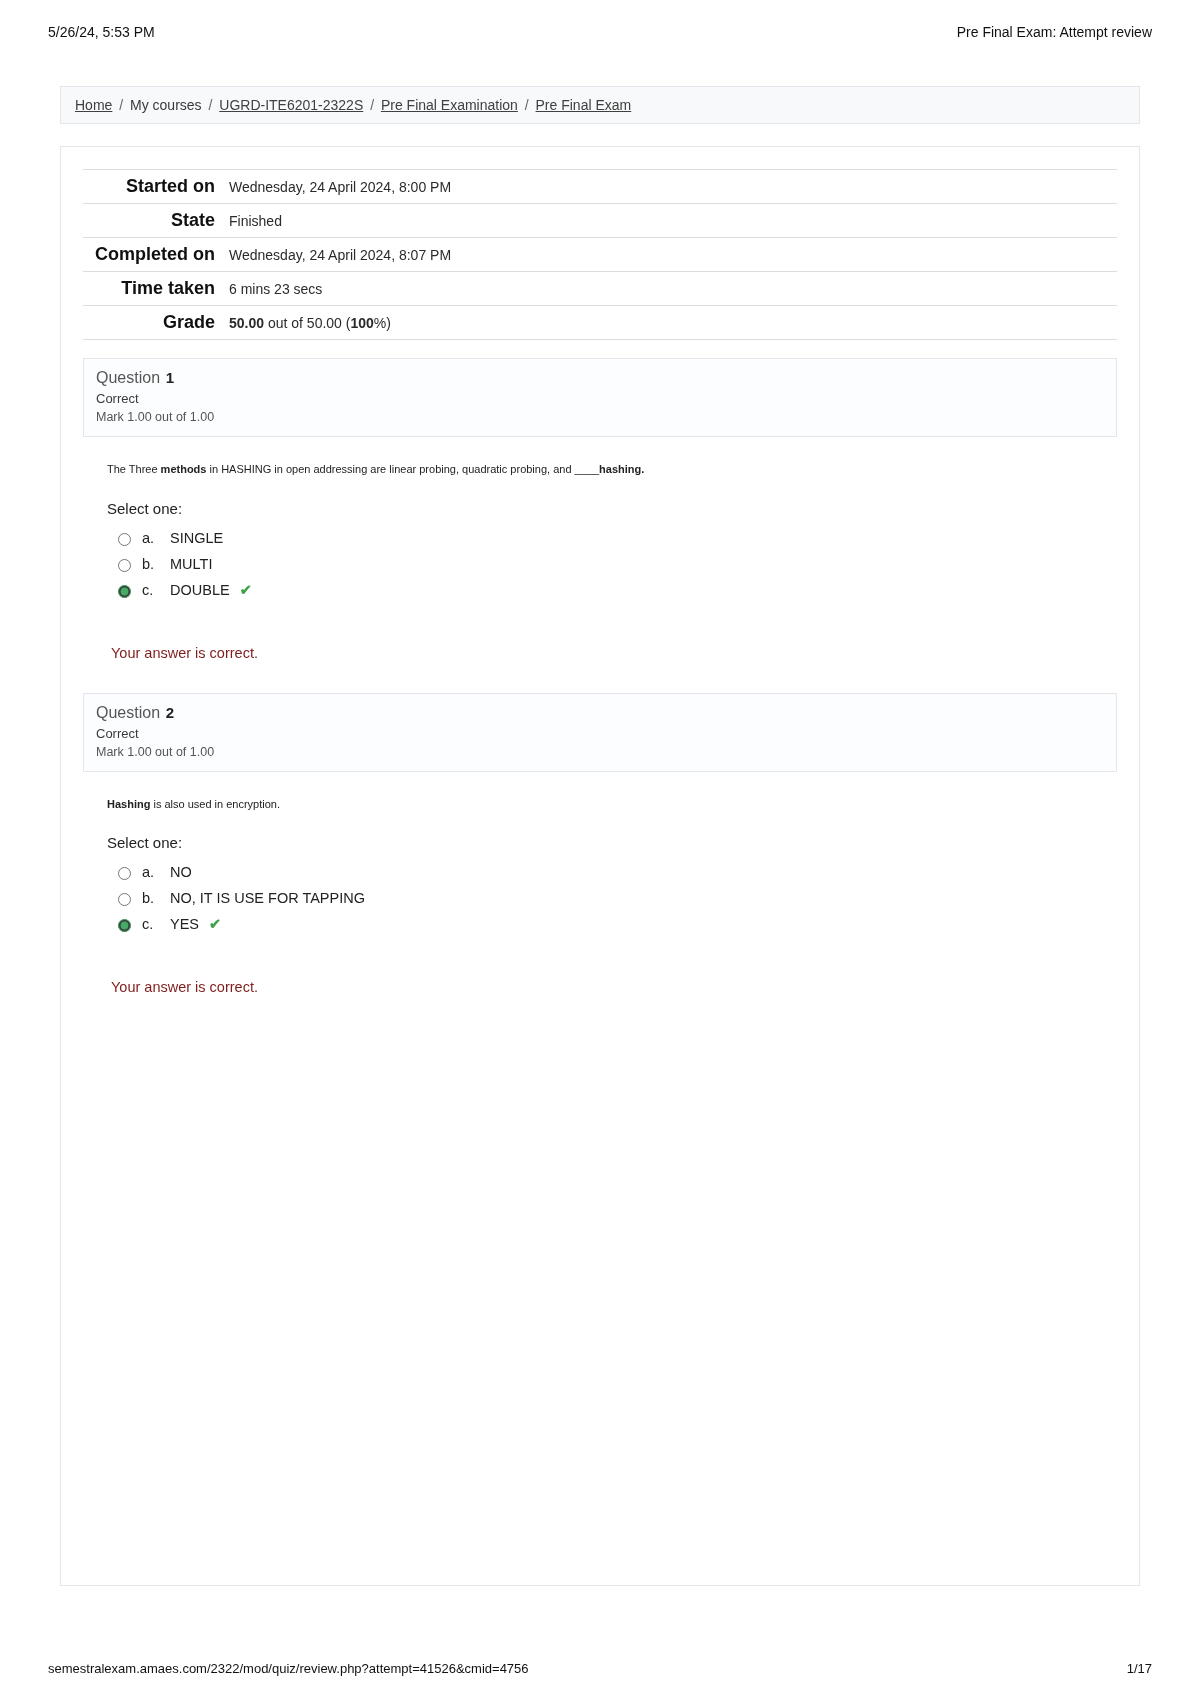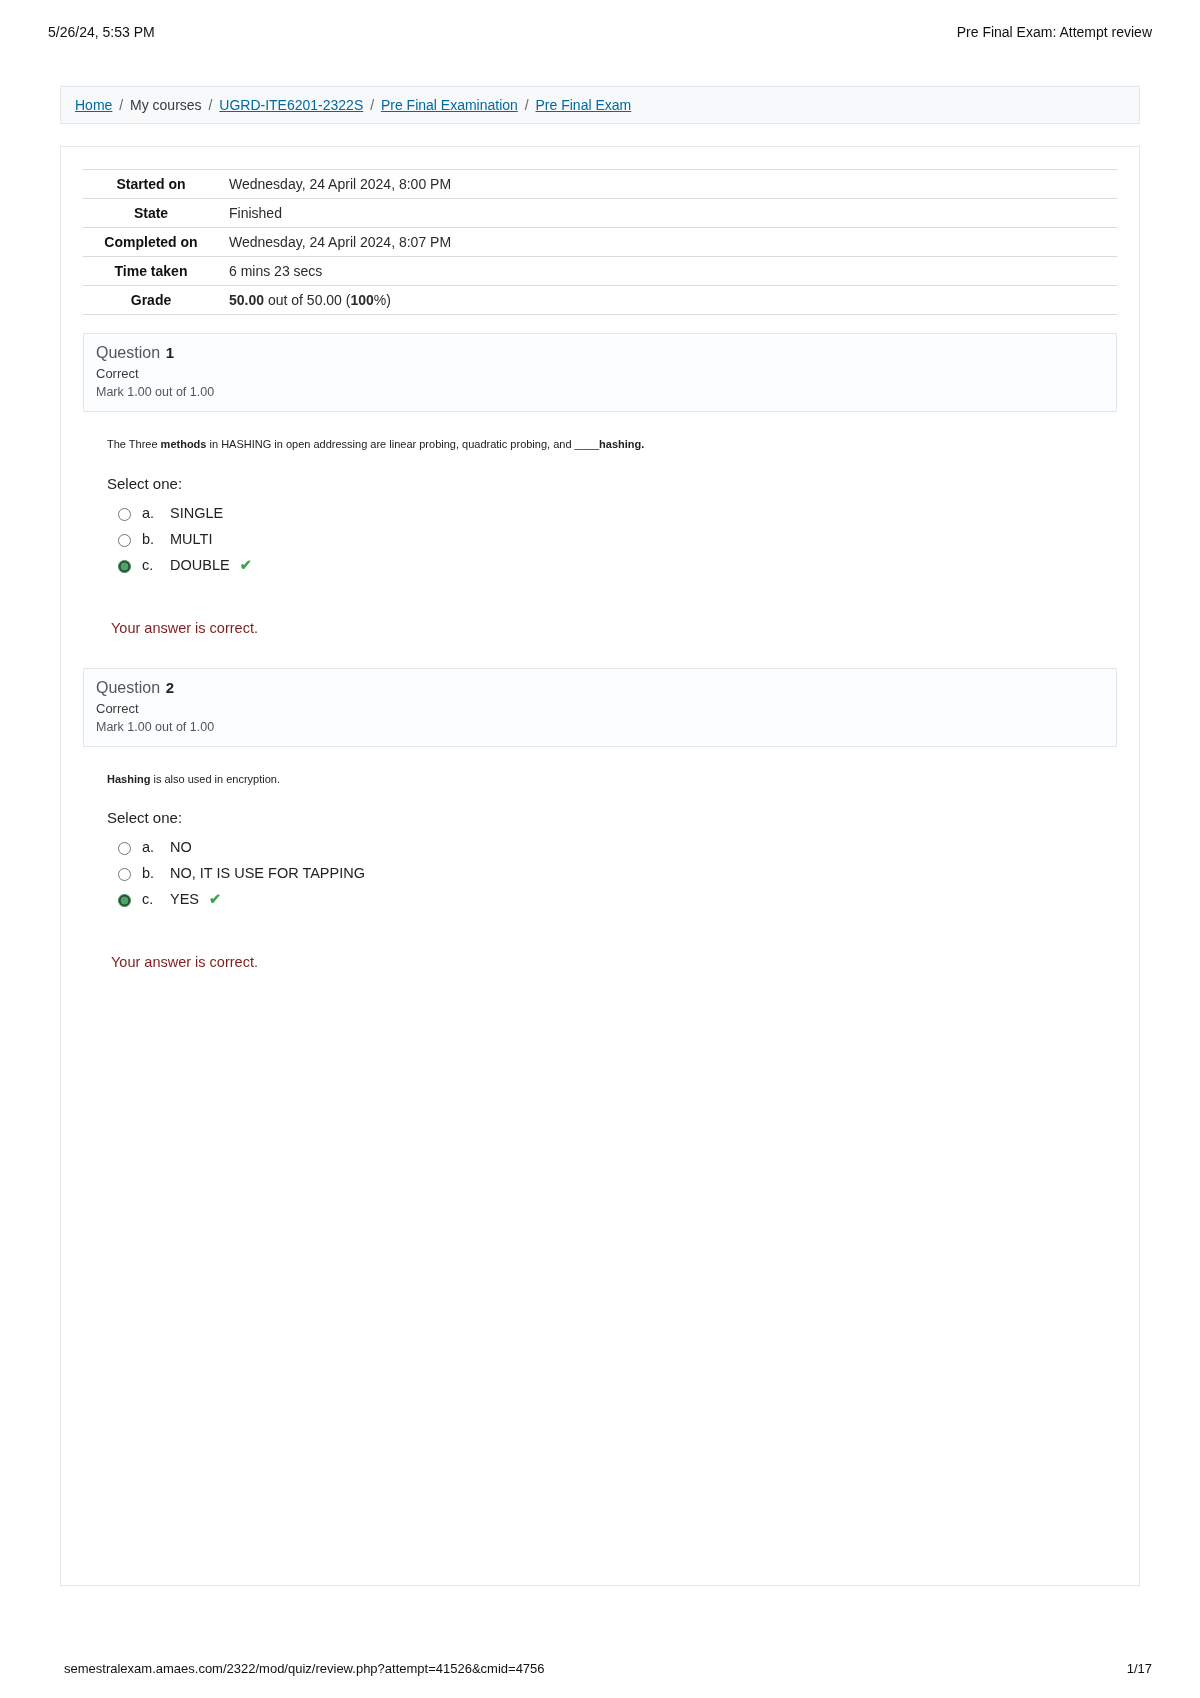--- a/index.html
+++ b/index.html
@@ -14,57 +14,58 @@
   }
   .print-header {
     display: flex;
     justify-content: space-between;
     padding: 24px 48px 6px 48px;
     font-size: 14px;
     color: #111;
   }
   .print-footer {
     position: absolute;
-    bottom: 22px; left: 16px; right: 0;
+    bottom: 22px; left: 0; right: 0;
     display: flex;
     justify-content: space-between;
     padding: 0 48px;
     font-size: 13px;
     color: #111;
   }
   .page {
     margin: 40px 60px 0 60px;
   }
   .breadcrumb-bar {
     border: 1px solid #e3e6ea;
     background: #f7f9fb;
     padding: 10px 14px;
     font-size: 14px;
     color: #3a3a3a;
   }
-  .breadcrumb-bar a { color: #0369a1; text-decoration: underline; }
+  .breadcrumb-bar a { color: #404040; text-decoration: underline; }
   .breadcrumb-bar .sep { color: #666; padding: 0 3px; }
   .content-box {
     border: 1px solid #e3e6ea;
     margin-top: 22px;
     padding: 22px 22px 40px 22px;
     min-height: 1440px;
   }
   .summary-table {
     width: 100%;
     border-collapse: collapse;
     margin-bottom: 18px;
   }
   .summary-table tr { border-top: 1px solid #d9dde2; }
   .summary-table tr:last-child { border-bottom: 1px solid #d9dde2; }
   .summary-table th {
+    text-align: right;
     font-weight: 700;
     padding: 6px 10px 6px 4px;
     width: 142px;
-    font-size: 14px;
+    font-size: 18px;
     color: #111;
   }
   .summary-table td {
     padding: 6px 4px;
     font-size: 14px;
     color: #2b2b2b;
   }
   .qheader {
     border: 1px solid #e3e6ea;
     background: #fcfdfe;

